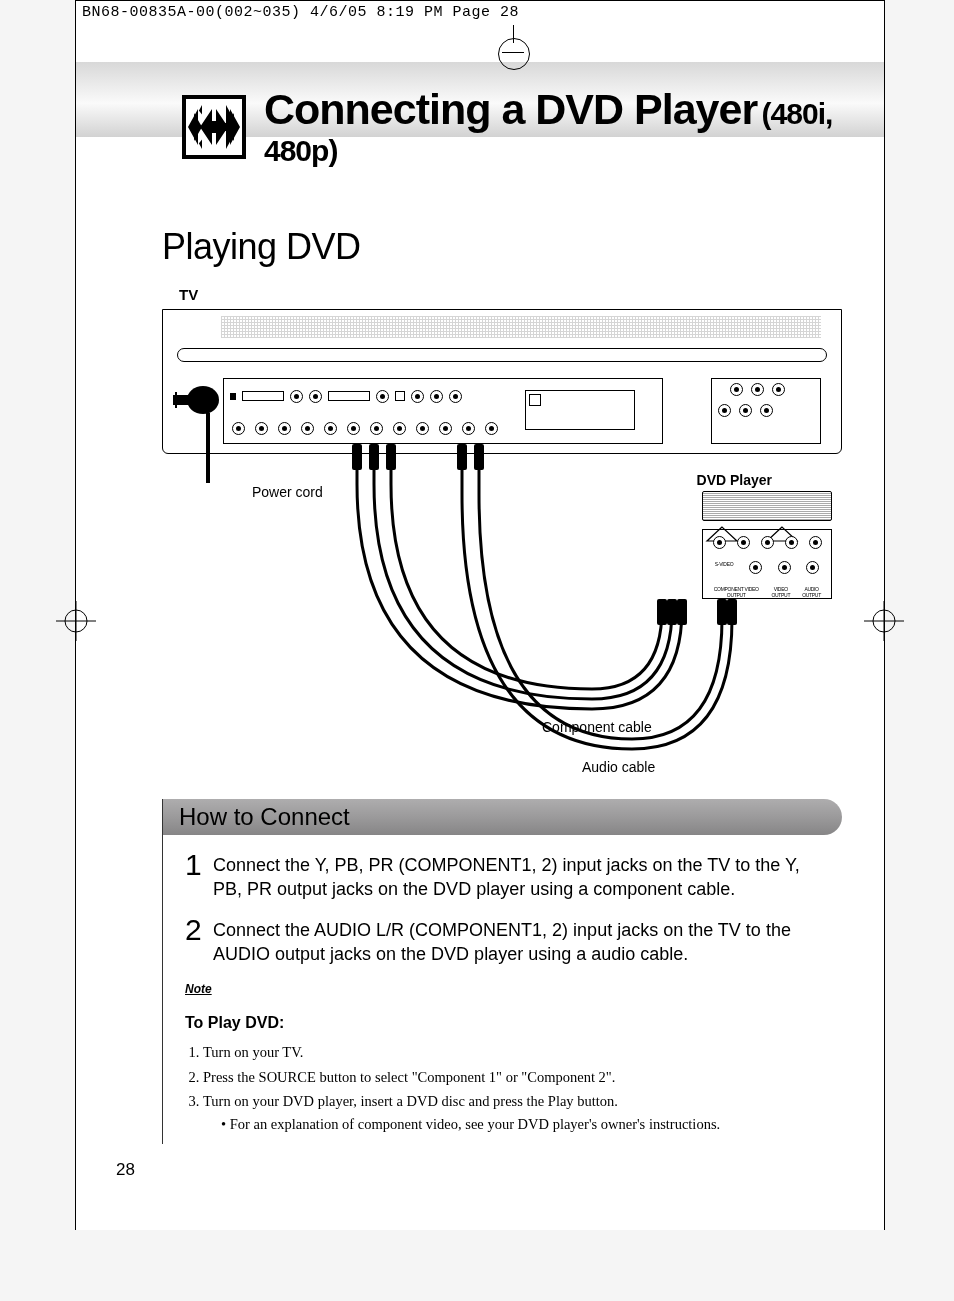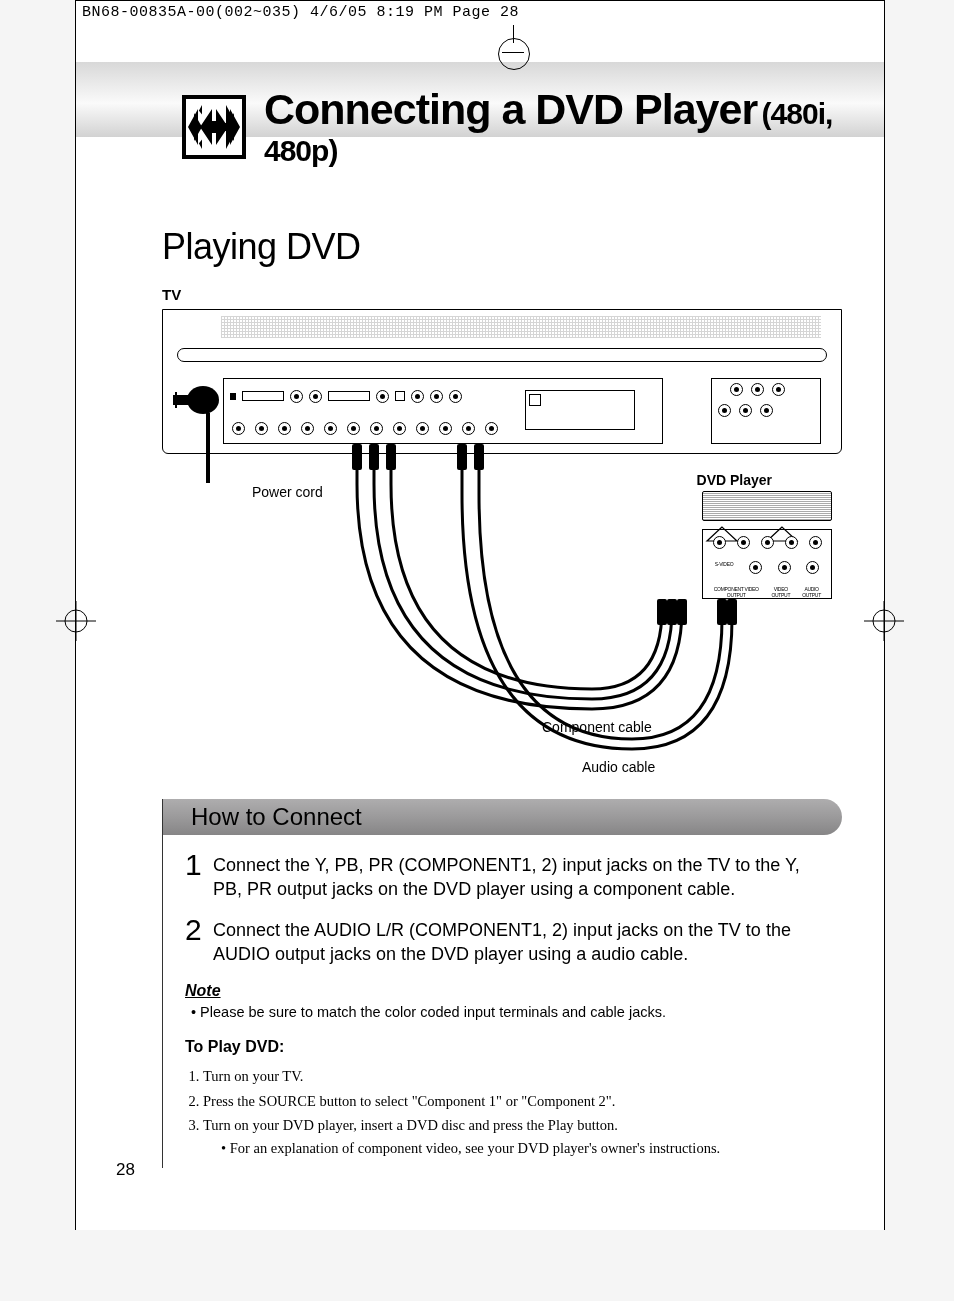--- a/index.html
+++ b/index.html
@@ -106,20 +106,21 @@
     letter-spacing: -0.5px;
   }
 
   .diagram-wrap {
     margin: 18px 0 0 86px;
     width: 680px;
   }
   .diagram-label-tv {
     font-size: 15px;
     font-weight: 700;
+    margin-left: 17px;
   }
   .diagram {
     position: relative;
     width: 680px;
     height: 470px;
     margin-top: 6px;
   }
   .tv-back {
     position: absolute;
     left: 0; top: 0;
@@ -198,34 +199,34 @@
   .label-power { position:absolute; left:90px; top:175px; font-size:14px; }
   .label-comp { position:absolute; left:380px; top:410px; font-size:14px; }
   .label-audio { position:absolute; left:420px; top:450px; font-size:14px; }
 
   .how-wrap { margin: 20px 0 0 86px; width: 680px; }
   .how-header {
     background: linear-gradient(to bottom,#aeadae 0%, #9b9a9b 50%, #868586 100%);
     border-radius: 0 22px 22px 0;
     height: 36px;
     display:flex; align-items:center;
-    padding-left: 28px;
+    padding-left: 16px;
     font-family:"Arial Narrow",Arial,sans-serif;
     font-size: 24px;
     border-left: 1px solid #333;
   }
   .steps { border-left: 1px solid #333; padding: 18px 10px 10px 22px; }
   .step { display:flex; gap:10px; margin-bottom:16px; }
   .step-num {
     font-family:"Arial Narrow",Arial,sans-serif;
     font-size: 30px; font-weight:400; line-height:24px;
     min-width: 18px;
   }
   .step-body { font-size: 18px; line-height: 1.35; }
-  .note-h { font-size: 16px; font-style: italic; font-weight:700; text-decoration: underline; margin-top:2px; margin-bottom:4px;}
+  .note-h { font-size: 12px; font-style: italic; font-weight:700; text-decoration: underline; margin-top:2px; margin-bottom:4px;}
   .note-line { font-size: 14.5px; margin-left:6px;}
   .play-h { font-size:16px; font-weight:700; margin-top:18px; margin-bottom:8px;}
   .play-list { font-size:14.5px; margin-left:18px; line-height:1.7;font-family:Liberation Serif, serif;}
   .play-sub { display:block; margin-left:18px; line-height:1.4;}
 
   .page-num {
     position:absolute; left:40px; bottom:50px; font-size:17px;
   }
 
   .reg-left {
@@ -412,21 +413,20 @@
     <div class="steps">
       <div class="step">
         <div class="step-num">1</div>
         <div class="step-body">Connect the Y, PB, PR (COMPONENT1, 2) input jacks on the TV to the Y, PB, PR output jacks on the DVD player using a component cable.</div>
       </div>
       <div class="step">
         <div class="step-num">2</div>
         <div class="step-body">Connect the AUDIO L/R (COMPONENT1, 2) input jacks on the TV to the AUDIO output jacks on the DVD player using a audio cable.</div>
       </div>
       <div class="note-h">Note</div>
-      <div class="note-line">•  Please be sure to match the color coded input terminals and cable jacks.</div>
 
       <div class="play-h">To Play DVD:</div>
       <ol class="play-list">
         <li>Turn on your TV.</li>
         <li>Press the SOURCE button to select "Component 1" or "Component 2".</li>
         <li>
           <span>Turn on your DVD player, insert a DVD disc and press the Play button.</span>
           <span class="play-sub">• For an explanation of component video, see your DVD player's owner's instructions.</span>
         </li>
       </ol>

